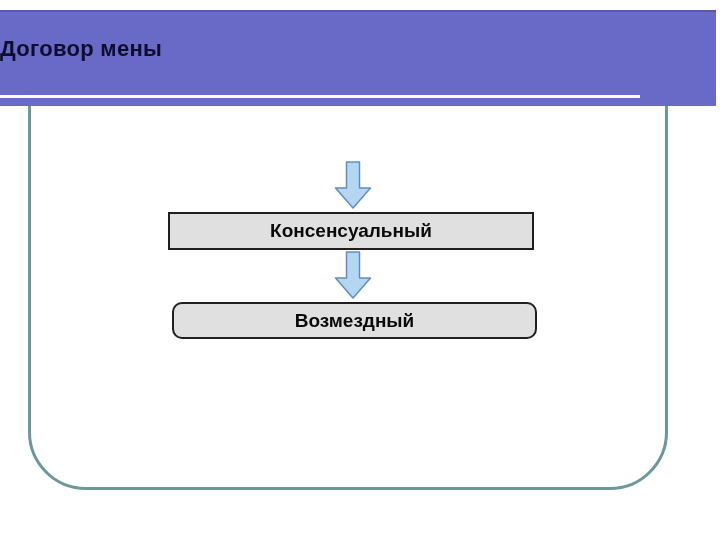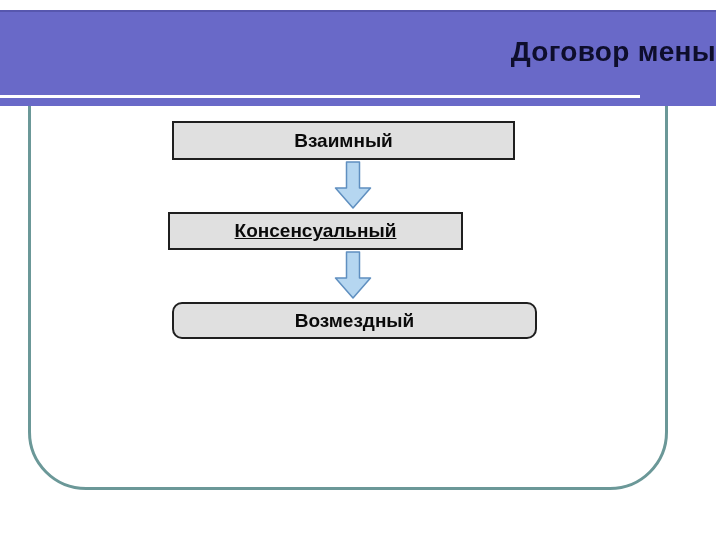--- a/index.html
+++ b/index.html
@@ -42,41 +42,41 @@
     left: 0;
     bottom: 8px;
     width: 640px;
     height: 3px;
     background: var(--divider-line, #ffffff);
   }
   .title {
     width: 100%;
     box-sizing: border-box;
     padding-top: 24px;
-    text-align: right;
-    font-size: 28px;
+    text-align: left;
+    font-size: 22px;
     font-weight: bold;
     letter-spacing: 0.3px;
     color: var(--title-text, #0E0E2C);
   }
   
   .node {
     position: absolute;
     box-sizing: border-box;
     background: var(--box-fill, #E0E0E0);
     border: 2px solid var(--box-border, #1F1F1F);
     display: flex;
     align-items: center;
     justify-content: center;
     font-size: 19px;
     font-weight: bold;
     color: var(--box-text, #0A0A0A);
   }
   .node-1 { left: 172px; top: 121px; width: 343px; height: 39px; }
-  .node-2 { left: 168px; top: 212px; width: 295px; height: 38px; text-decoration: underline; }
+  .node-2 { left: 168px; top: 212px; width: 366px; height: 38px; }
   .node-3 { left: 172px; top: 302px; width: 365px; height: 37px; border-radius: 10px; }
   
   .arrow {
     position: absolute;
     width: 38px;
     height: 48px;
   }
   .arrow-1 { left: 334px; top: 161px; }
   .arrow-2 { left: 334px; top: 251px; }
 </style>
@@ -85,23 +85,20 @@
 
 <div class="slide">
 
   <div class="frame"></div>
 
   <div class="header">
     <div class="title">Договор мены</div>
     <div class="header-line"></div>
   </div>
 
-  <div class="node node-1">
-    <span>Взаимный</span>
-  </div>
 
   <svg class="arrow arrow-1" viewBox="0 0 38 48">
     <polygon points="12.5,1 25.5,1 25.5,27 36.5,27 19,47 1.5,27 12.5,27" style="fill: var(--arrow-fill, #B5D6F0); stroke: var(--arrow-border, #5F8FC0); stroke-width: 1.5; stroke-linejoin: round;"></polygon>
   </svg>
 
   <div class="node node-2">
     <span>Консенсуальный</span>
   </div>
 
   <svg class="arrow arrow-2" viewBox="0 0 38 48">

